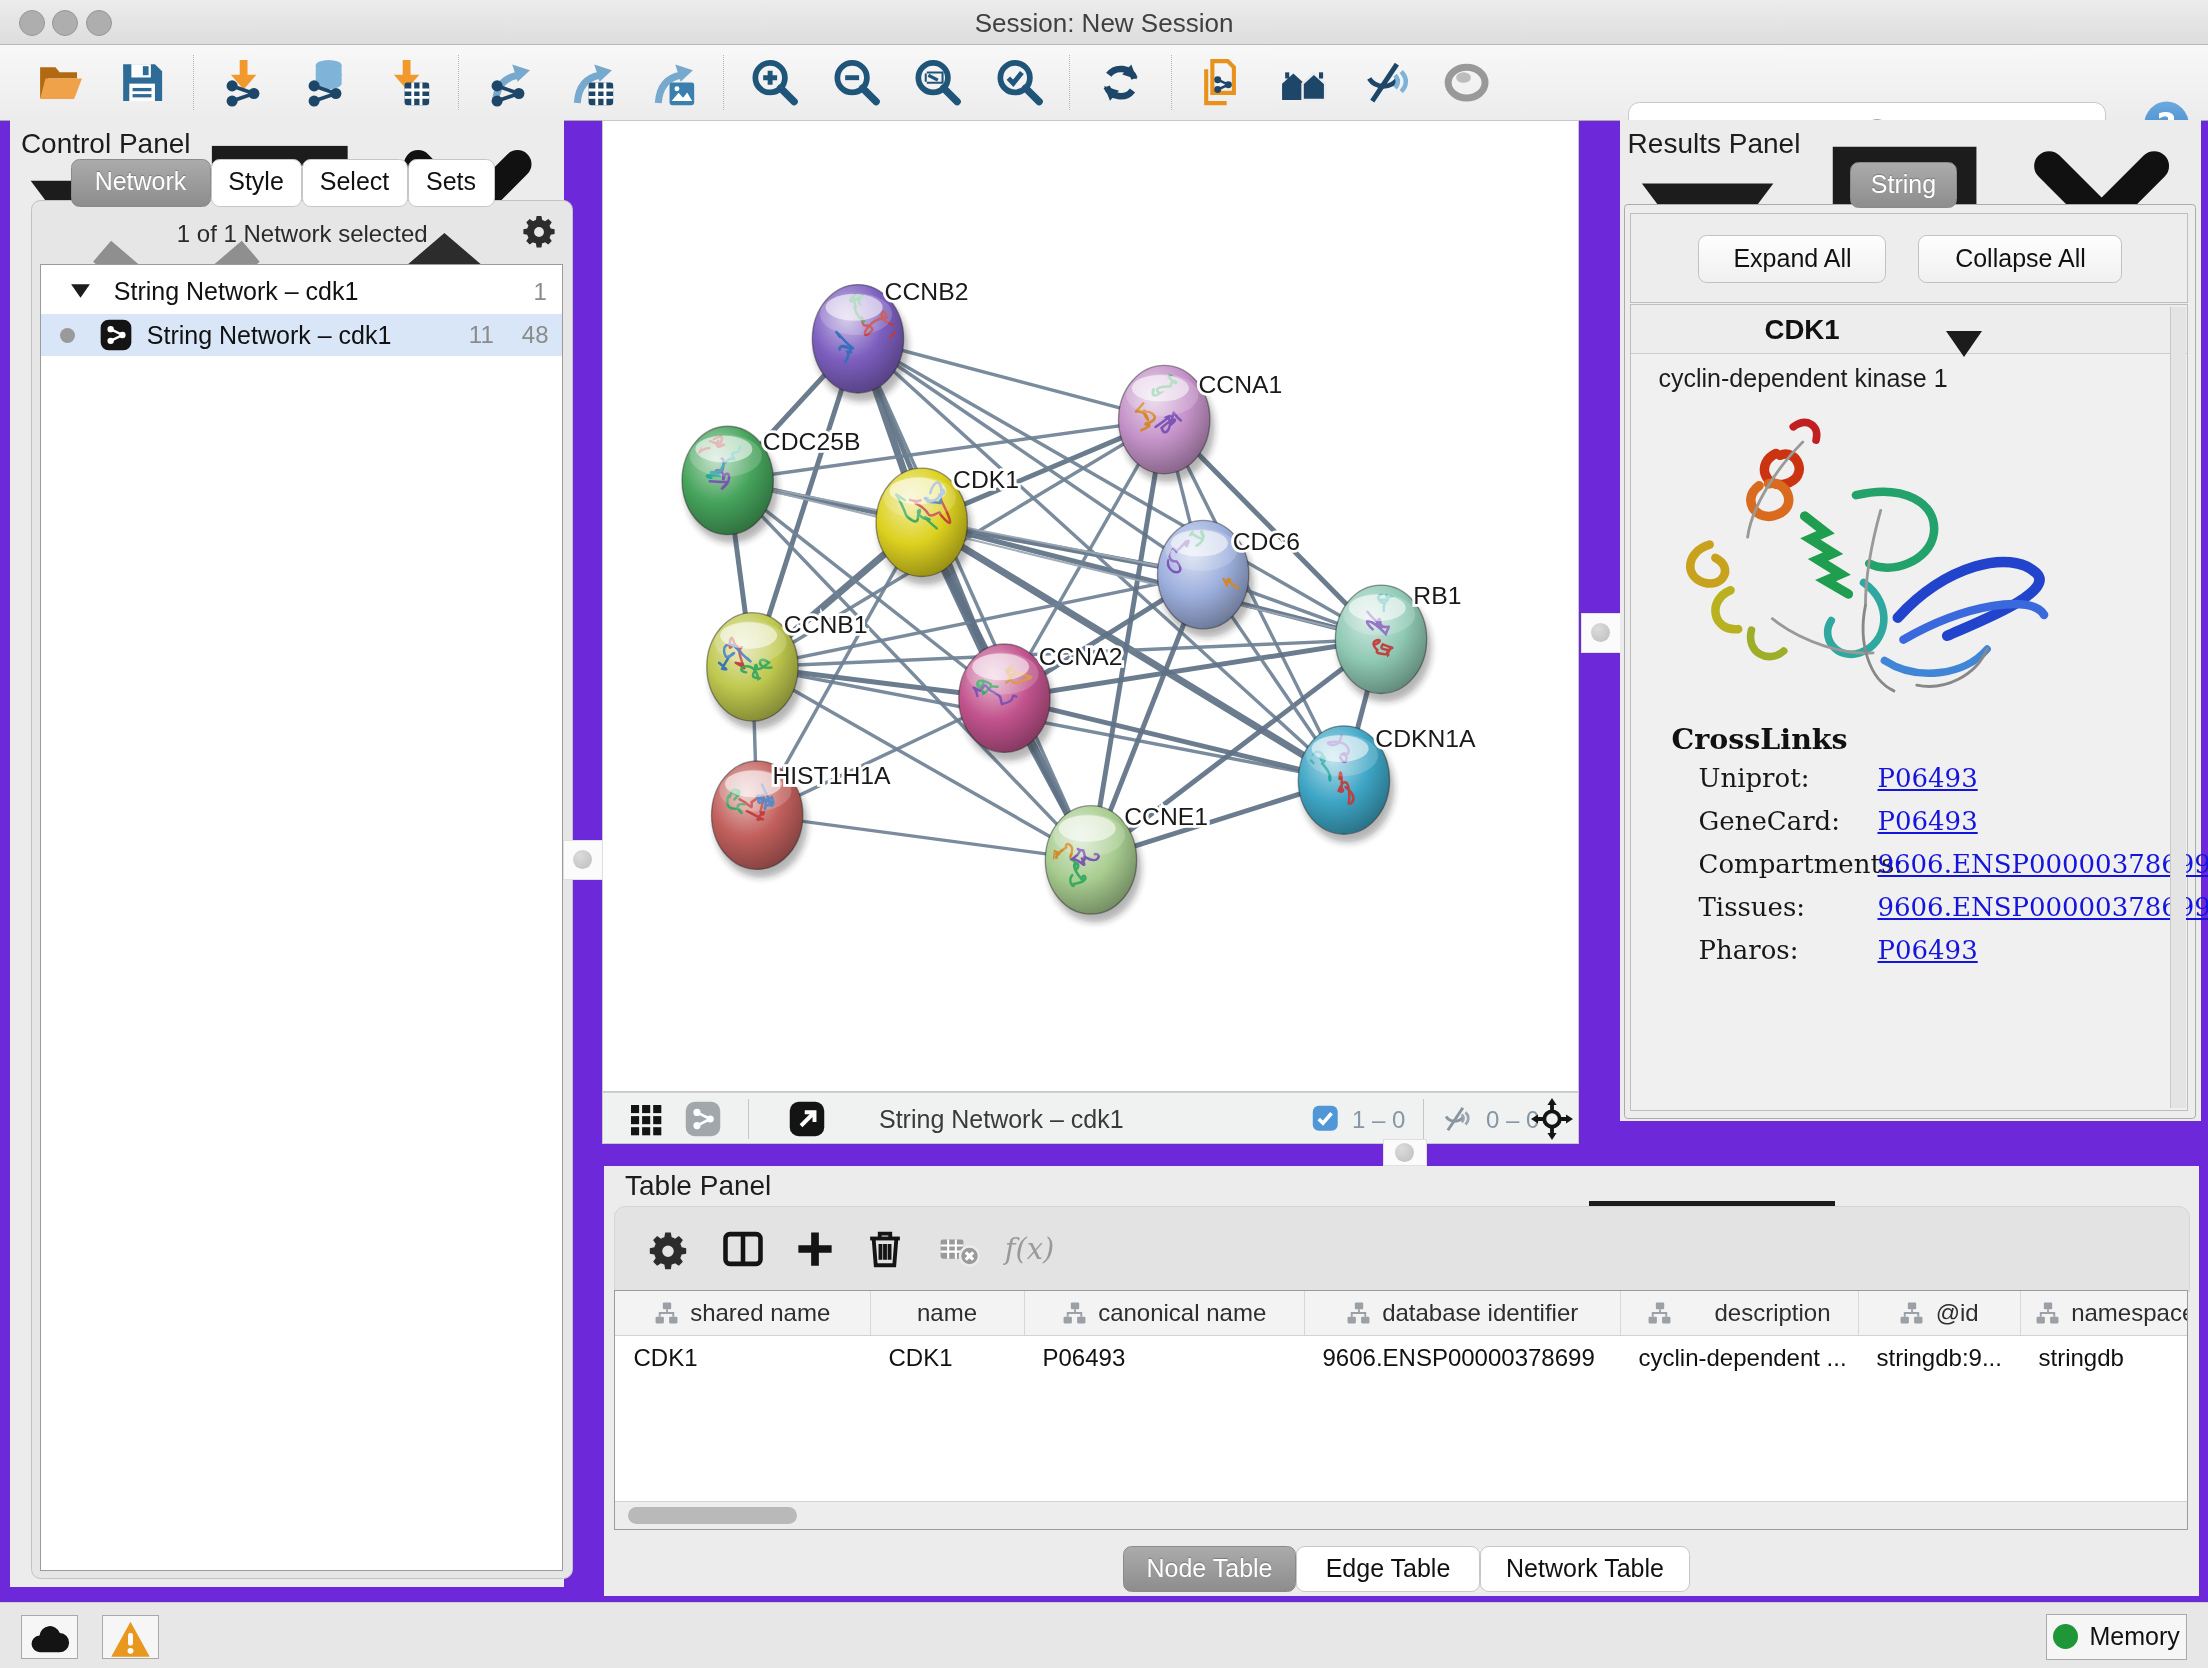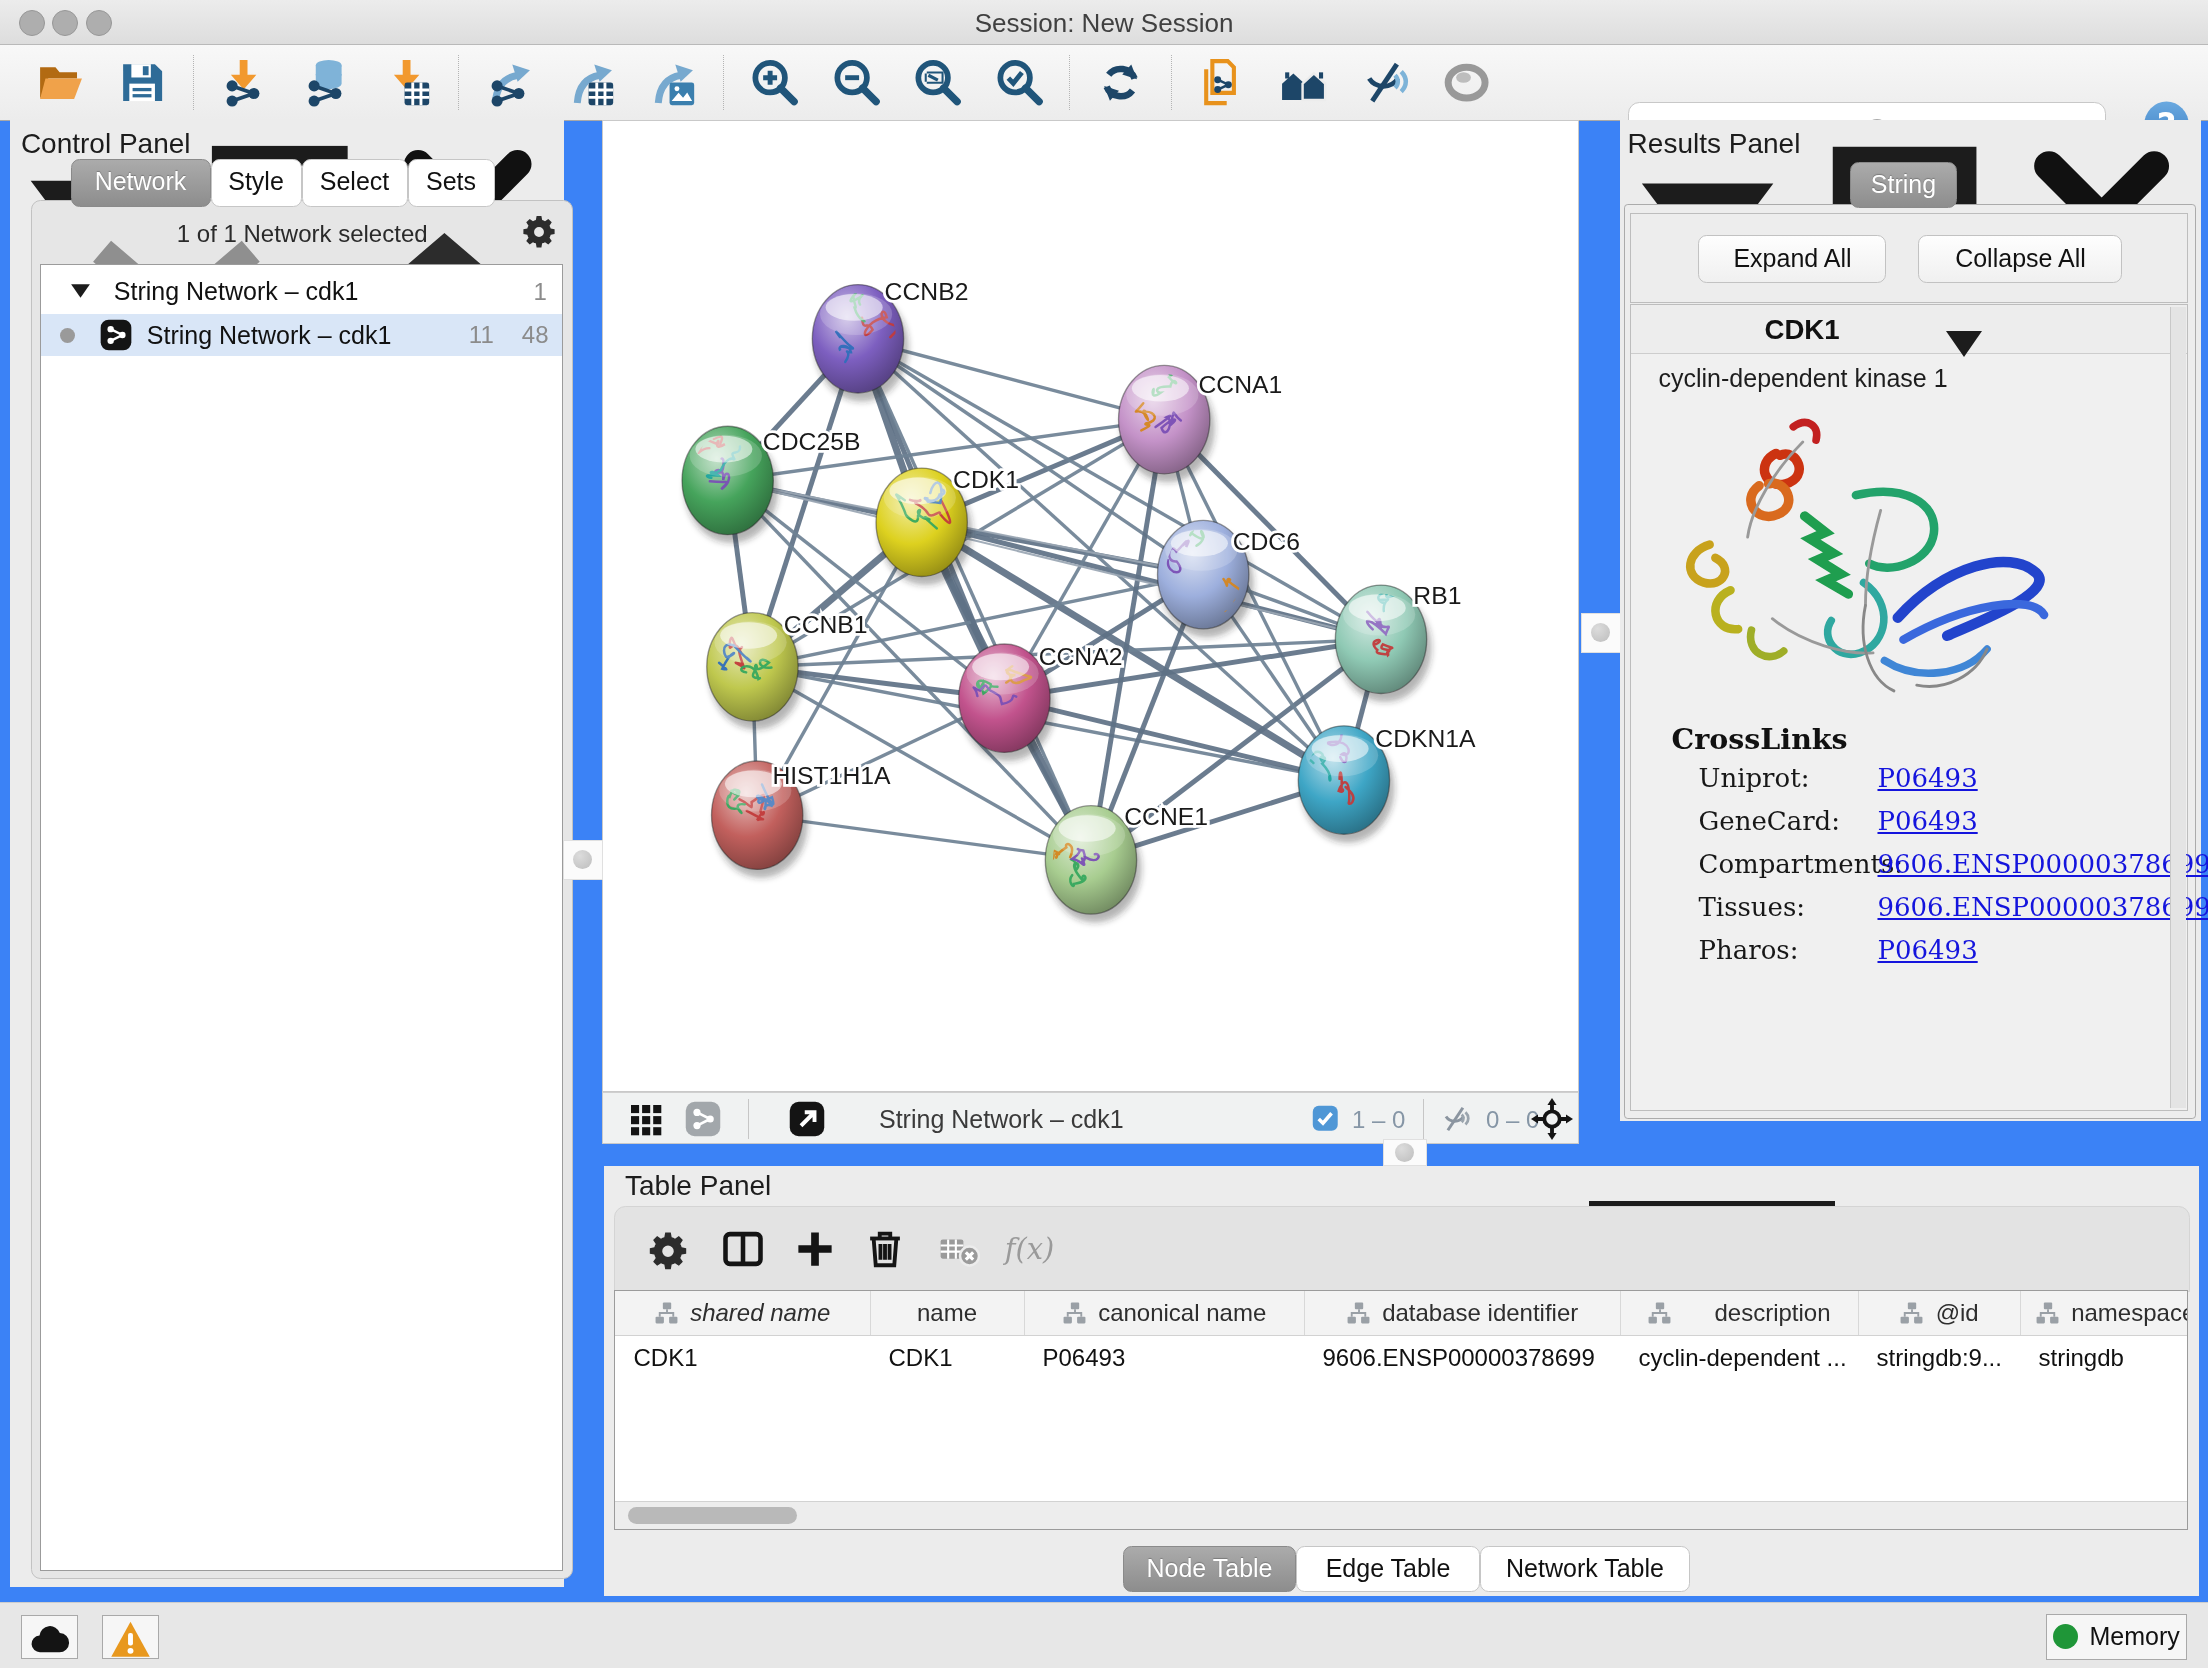--- a/index.html
+++ b/index.html
@@ -1,16 +1,16 @@
 <!DOCTYPE html>
 <html style="font-size:15px"><head>
 <meta charset="utf-8">
 <style>
   html,body{margin:0;padding:0;background:#d0d0d0;}
-  .app{position:relative;width:2208px;height:1668px;background:#3b82f6;overflow:hidden;
+  .app{position:relative;width:2208px;height:1668px;background:#6d28d9;overflow:hidden;
        font-family:"Liberation Sans",sans-serif;-webkit-font-smoothing:antialiased;}
   .abs{position:absolute;}
   
   .titlebar{position:absolute;left:0;top:0;width:2208px;height:44px;
     background:linear-gradient(#ececec,#dddddd);border-bottom:1px solid #b9b9b9;}
   .tl{position:absolute;top:9.5px;width:24px;height:24px;border-radius:50%;
     background:#aeaeae;border:1px solid #979797;}
   .win-title{position:absolute;left:0;top:7.6px;width:100%;text-align:center;
     font-size:26px;color:#404040;}
   
@@ -86,21 +86,21 @@
   
   .table-panel{position:absolute;left:604px;top:1166px;width:1595px;height:430px;background:#ececec;}
   .tp-toolbar{position:absolute;left:9.5px;top:40px;width:1574px;height:84px;background:#e3e3e3;
     border:1px solid #d4d4d4;border-radius:11.4px 11.4px 0 0;}
   .tp-toolbar .ti{position:absolute;top:21px;width:42px;height:42px;}
   .tbl{position:absolute;left:9.5px;top:124px;width:1574px;height:240px;background:#fff;
     border:1.9px solid #9b9b9b;box-sizing:border-box;overflow:hidden;}
   .tbl-head{position:absolute;left:0;top:0;height:44px;display:flex;background:#f3f3f3;border-bottom:1.9px solid #d2d2d2;}
   .th{box-sizing:border-box;display:flex;align-items:center;justify-content:center;column-gap:11.4px;
     font-size:24px;color:#2e2e2e;border-left:1px solid #d8d8d8;overflow:hidden;white-space:nowrap;}
-  .th:first-child{border-left:none;font-style:italic;}
+  .th:first-child{border-left:none;}
   .th svg{width:25px;height:25px;flex:0 0 auto;}
   .tbl-row{position:absolute;left:0;top:46px;height:42px;display:flex;}
   .td{box-sizing:border-box;padding-left:19px;display:flex;align-items:center;font-size:24px;
     color:#111;overflow:hidden;white-space:nowrap;}
   .hscroll{position:absolute;left:0;bottom:0;width:100%;height:27px;background:#ededed;border-top:1px solid #d2d2d2;}
   .hscroll i{position:absolute;left:13.3px;top:4.8px;width:169px;height:17px;border-radius:8.6px;background:#b9b9b9;display:block;}
   .tp-tabs{position:absolute;left:519px;top:380px;height:46px;display:flex;}
   
   .statusbar{position:absolute;left:0;top:1602px;width:2208px;height:67px;background:#e7e7e7;border-top:1px solid #cdcdcd;}
   .sb-btn{position:absolute;top:12.4px;width:57px;height:44px;background:#f6f6f6;border:1.9px solid #a9a9a9;padding:0;cursor:pointer;}

